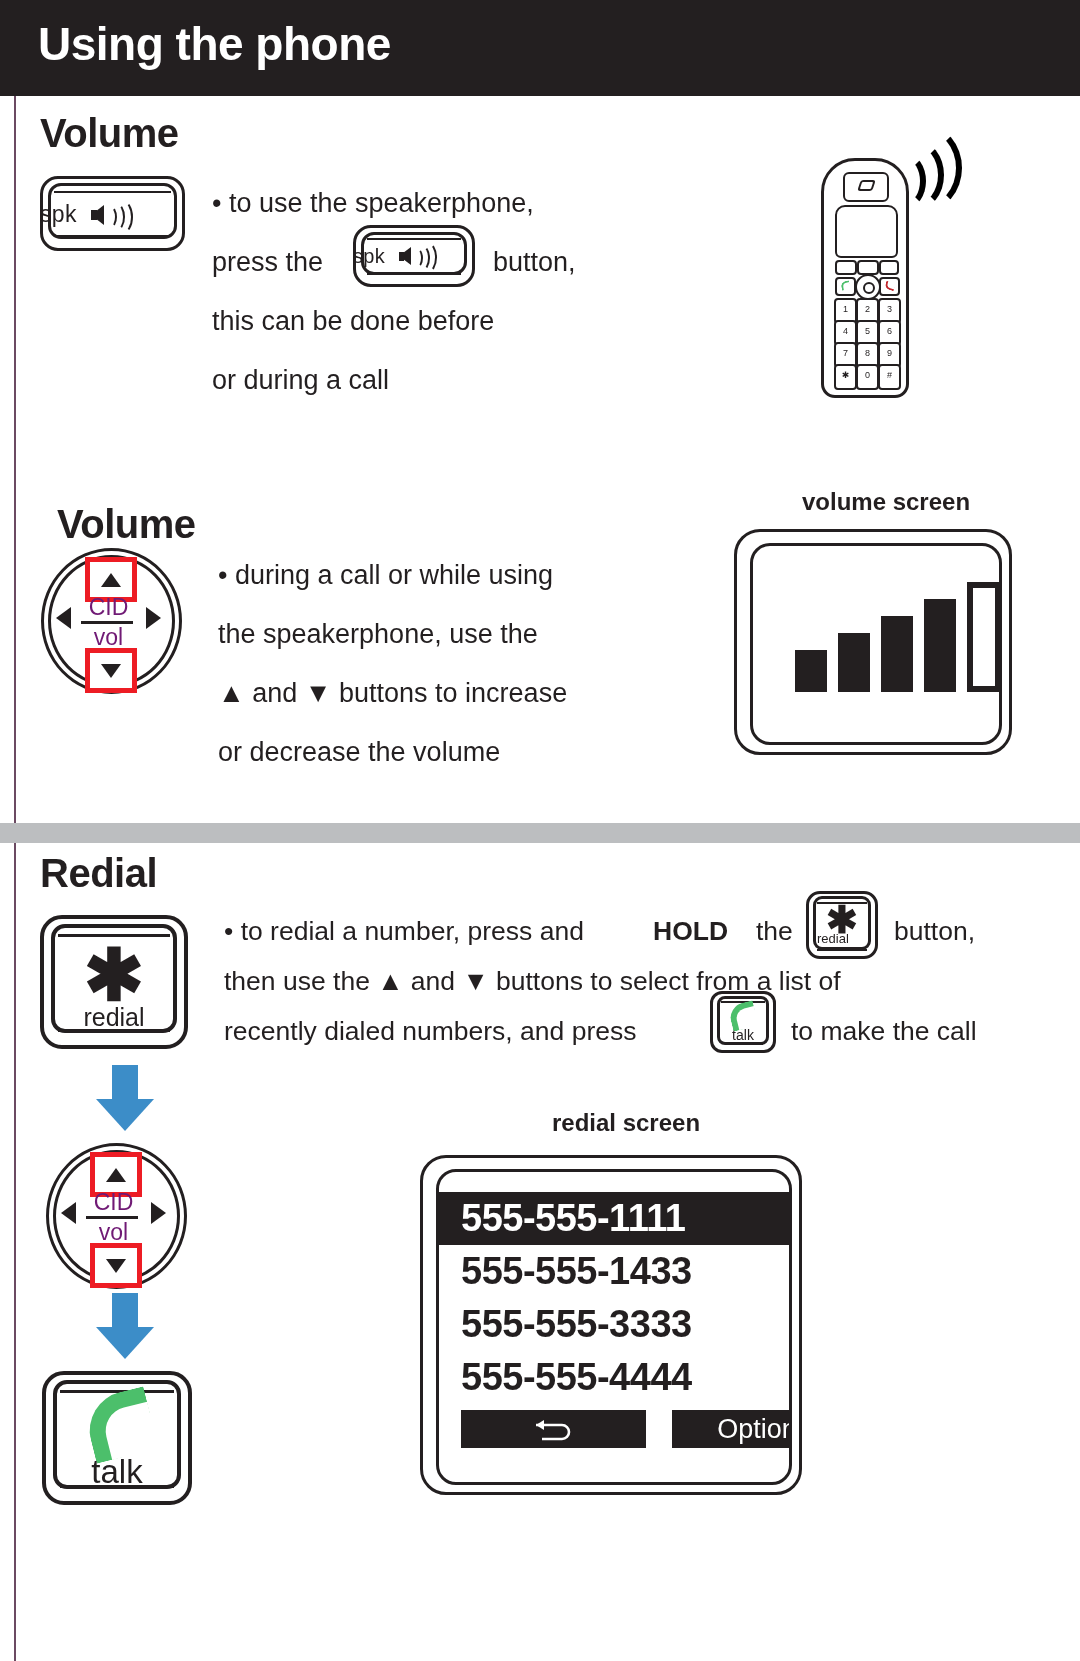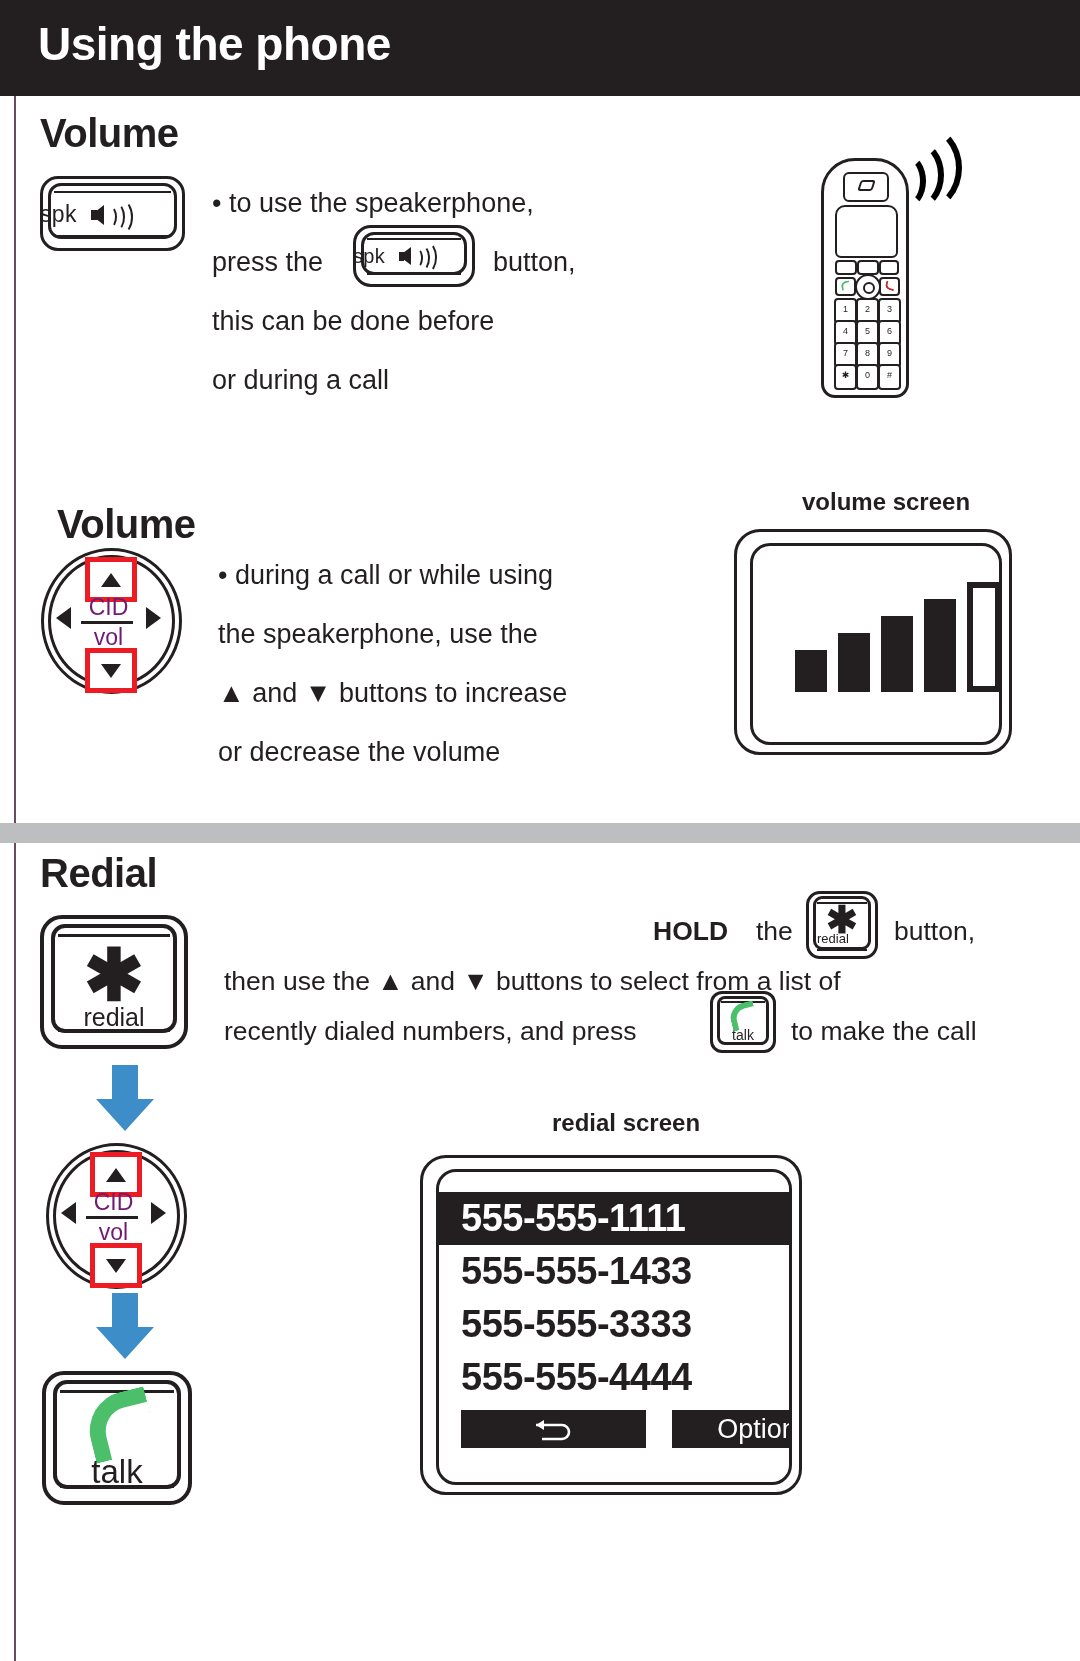--- a/index.html
+++ b/index.html
@@ -304,20 +304,21 @@
     <div class="kout"></div>
     <div class="kin"></div>
     <div class="kridge" style="top:19px;"></div>
     <div class="kridge" style="top:114px;"></div>
     <div class="kface">
       <div class="star" style="position:absolute;left:0;right:0;top:24px;text-align:center;font-size:72px;">✱</div>
       <div class="klabel" style="top:88px;font-size:25px;">redial</div>
     </div>
   </div>
 
+  <div class="body-text r" style="left:208px;top:63px;">• to redial a number, press and</div>
   <div class="body-text r b" style="left:637px;top:63px;">HOLD</div>
   <div class="body-text r" style="left:740px;top:63px;">the</div>
 
   <div class="key" style="left:790px;top:48px;width:72px;height:68px;">
     <div class="kout" style="border-width:3px;border-radius:14px;"></div>
     <div class="kin" style="left:7px;right:7px;top:5px;bottom:9px;border-width:3px;border-radius:9px;"></div>
     <div class="kridge" style="top:11px;left:11px;right:11px;border-width:2px;"></div>
     <div class="kridge" style="top:58px;left:11px;right:11px;border-width:2px;"></div>
     <div class="kface">
       <div class="star" style="position:absolute;left:0;right:0;top:10px;text-align:center;font-size:38px;">✱</div>

